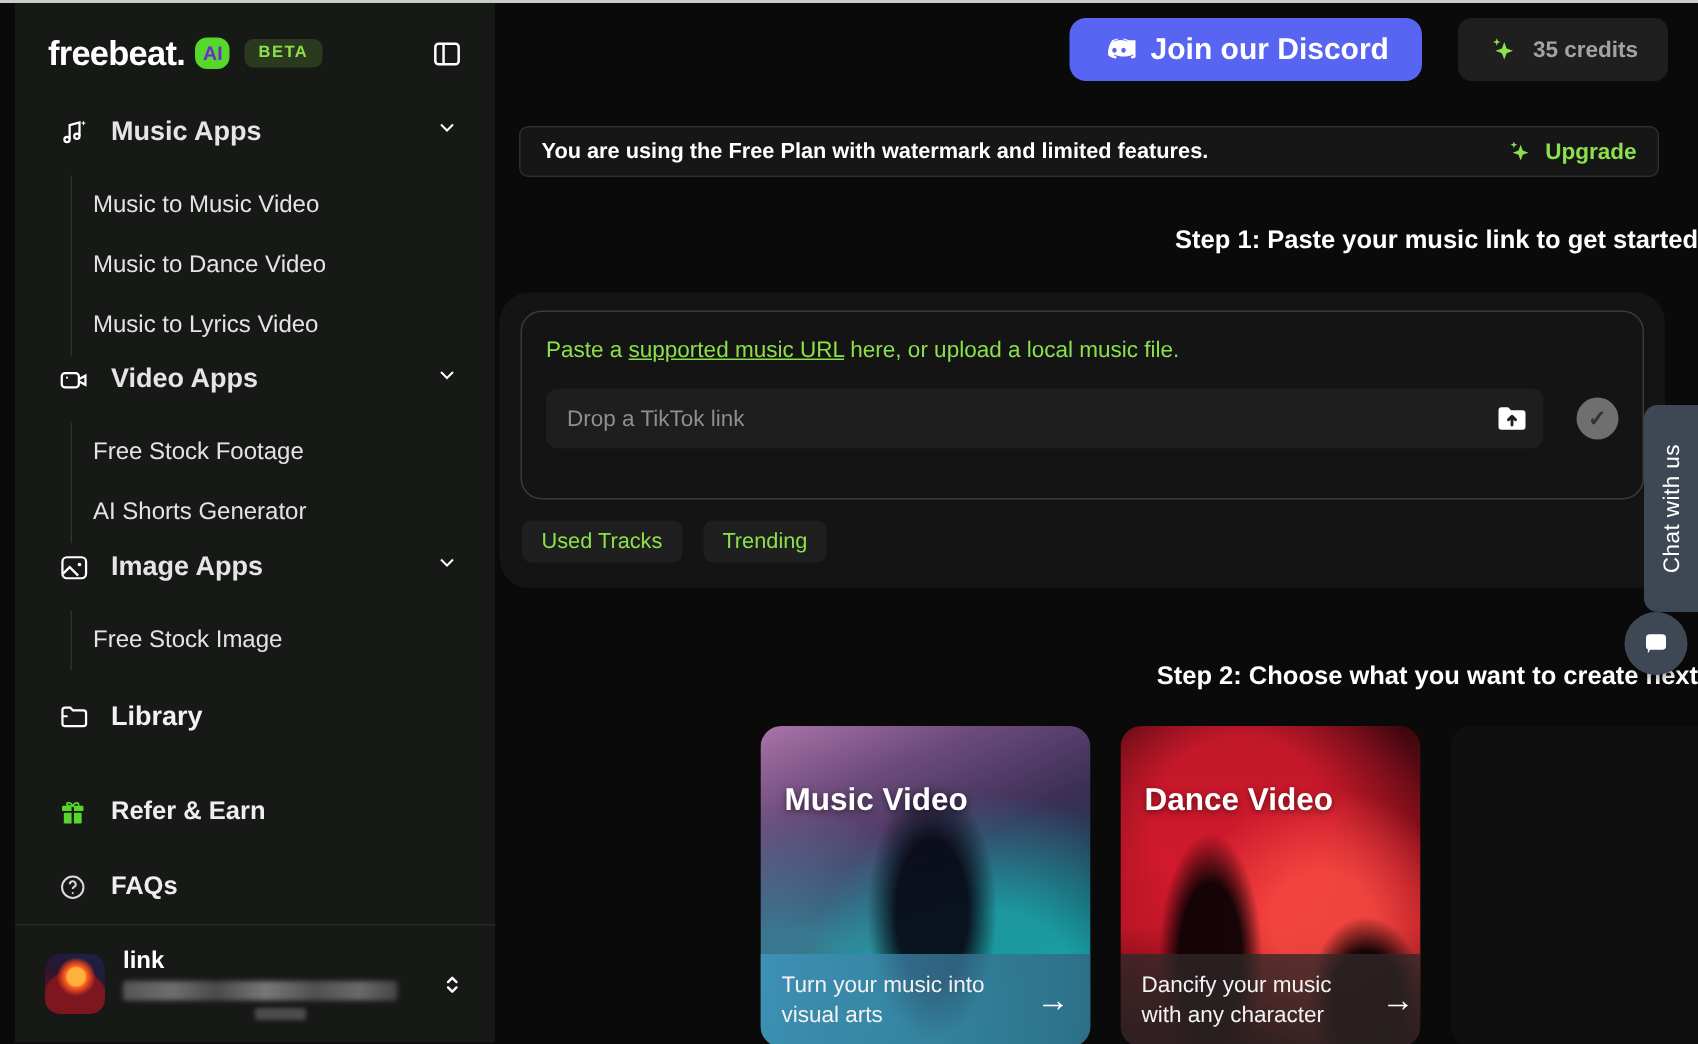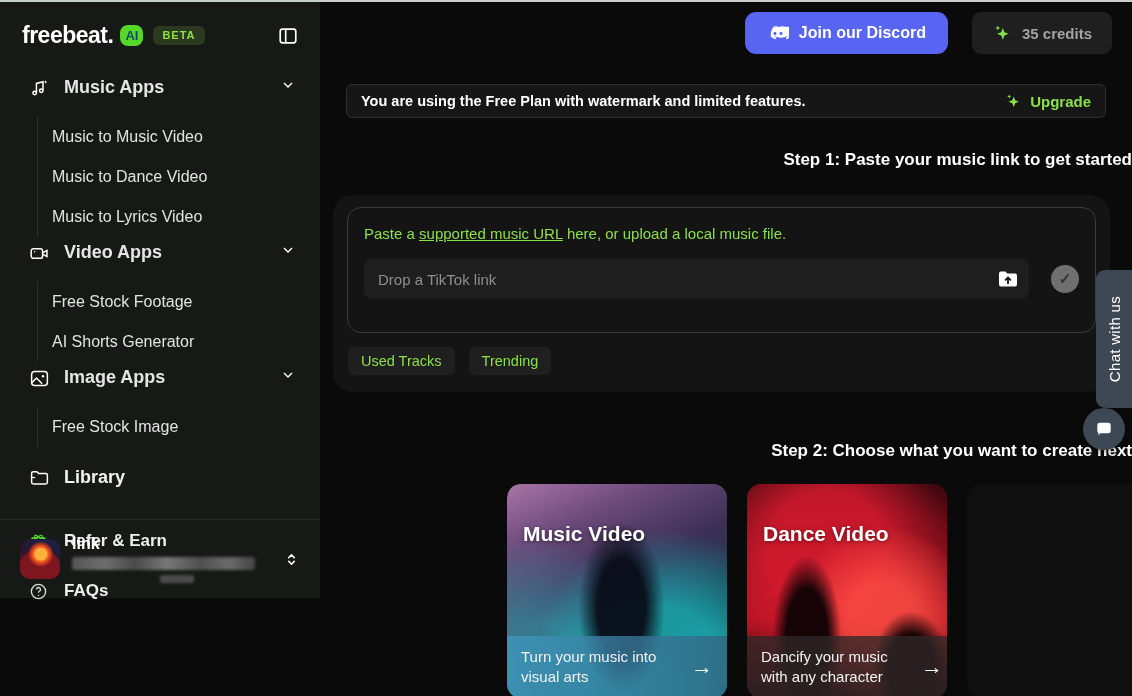--- a/index.html
+++ b/index.html
@@ -1,24 +1,24 @@
 <!DOCTYPE html>
 <html><head>
 <meta charset="utf-8">
 <style>
   * { margin:0; padding:0; box-sizing:border-box; }
   html,body { width:1132px; height:696px; background:#0a0a0a; font-family:"Liberation Sans", sans-serif; overflow:hidden; }
   #app { position:relative; width:1132px; height:696px; background:#0a0a0a; overflow:hidden; }
   .topline { position:absolute; top:0; left:0; width:1132px; height:2px; background:#c7cfc8; z-index:50; }
 
   
-  .sidebar { position:absolute; top:2px; left:0; width:320px; height:596px; background:#171917; }
+  .sidebar { position:absolute; top:2px; left:10px; width:320px; height:693px; background:#171917; }
   .sb-header { display:flex; align-items:center; padding:20px 20px 0 22px; }
   .logo-text { color:#fff; font-size:23px; font-weight:700; letter-spacing:-0.5px; }
-  .ai-badge { margin-left:7px; background:#55d829; color:#0c4a6e; font-size:13px; font-weight:700; border-radius:8px; padding:4px 5px; line-height:1; }
+  .ai-badge { margin-left:7px; background:#55d829; color:#6d28d9; font-size:13px; font-weight:700; border-radius:8px; padding:4px 5px; line-height:1; }
   .beta-badge { margin-left:10px; background:#2b3a1e; color:#8ce04b; font-size:11px; font-weight:700; letter-spacing:1px; border-radius:6px; padding:4px 9px; line-height:1; }
   .collapse-btn { margin-left:auto; width:24px; height:24px; cursor:pointer; display:flex; align-items:center; justify-content:center; }
 
   .nav { margin-top:28px; }
   .nav-section { display:flex; align-items:flex-start; height:40px; padding:0 24px 0 28px; color:#e5e5e5; font-size:18px; font-weight:700; cursor:pointer; margin-top:5px; }
   .nav-section .icon { width:22px; height:22px; margin-right:14px; display:flex; align-items:center; justify-content:center; }
   .nav-section .chev { margin-left:auto; display:flex; }
   .sublist { margin-left:37px; border-left:1px solid #2e302e; }
   .sub-item { display:flex; align-items:center; height:40px; padding-left:14px; color:#e3e3e3; font-size:16px; cursor:pointer; }
   .nav-single { display:flex; align-items:center; height:40px; padding:0 24px 0 28px; color:#f2f2f2; font-size:18px; font-weight:700; cursor:pointer; margin-top:10px; }
@@ -38,21 +38,21 @@
   .user-info { margin-left:12px; flex:1; }
   .user-name { color:#fff; font-size:16px; font-weight:700; line-height:1.1; }
   .blur-bar { height:13px; width:183px; margin-top:4px; border-radius:2px; filter:blur(1.6px);
     background:linear-gradient(90deg,#555 0%,#6e6e6e 18%,#4a4a4a 34%,#787878 52%,#505050 70%,#6a6a6a 86%,#444 100%); }
   .blur-bar2 { height:8px; width:34px; margin:5px 0 0 88px; border-radius:2px; filter:blur(1.4px); background:#4c4c4c; }
   .user-chev { margin-left:auto; display:flex; }
 
   
   .main { position:absolute; top:2px; left:320px; width:812px; height:694px; }
   .topbar { position:absolute; top:10px; right:20px; display:flex; gap:24px; }
-  .discord-btn { display:flex; align-items:center; gap:10px; background:#5865f2; color:#fff; font-size:16px; font-weight:700; height:42px; padding:0 22px; border-radius:11px; border:none; cursor:pointer; }
+  .discord-btn { display:flex; align-items:center; gap:10px; background:#5865f2; color:#fff; font-size:20px; font-weight:700; height:42px; padding:0 22px; border-radius:11px; border:none; cursor:pointer; }
   .credits-btn { display:flex; align-items:center; gap:10px; background:#1e1f1e; color:#a3a3a3; font-size:15px; font-weight:700; height:42px; padding:0 20px; border-radius:9px; border:none; cursor:pointer; }
 
   .banner { position:absolute; top:82px; left:26px; right:26px; height:34px; background:#151615; border:1px solid #2d2e2d; border-radius:6px; display:flex; align-items:center; padding:0 14px; }
   .banner-text { color:#fff; font-size:14.5px; font-weight:700; }
   .upgrade { margin-left:auto; display:flex; align-items:center; gap:8px; color:#8ce04b; font-size:15px; font-weight:700; cursor:pointer; }
 
   .step-heading { position:absolute; left:0; width:100%; text-align:right; color:#fff; font-size:17px; font-weight:700; }
   .h-step1 { top:148px; }
   .h-step2 { top:439px; }
 

